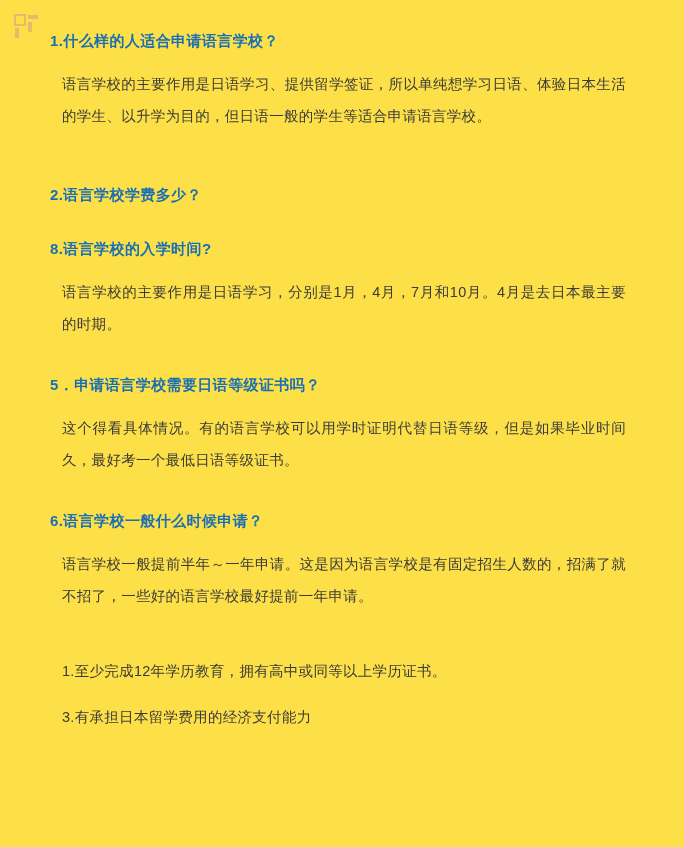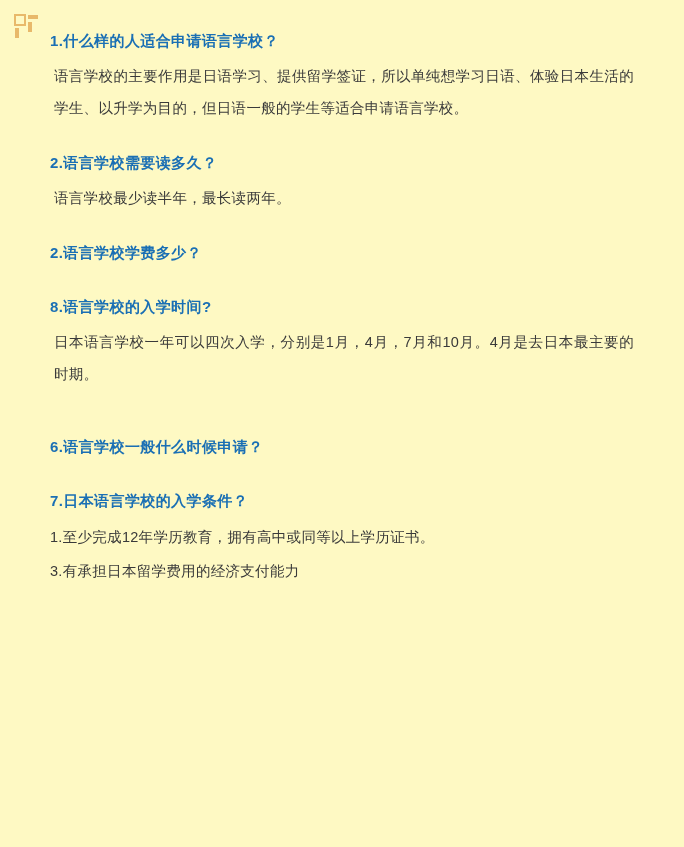--- a/index.html
+++ b/index.html
@@ -11,21 +11,21 @@
     height: 847px;
     background: #fdf6ec;
     font-family: "Liberation Sans", "DejaVu Sans", sans-serif;
     overflow: hidden;
   }
   .page {
     position: relative;
     width: 684px;
     height: 847px;
     box-sizing: border-box;
-    background: #fef9c3;
+    background: #fde047;
   }
   .logo {
     position: absolute;
     left: 14px;
     top: 14px;
     width: 26px;
     height: 26px;
   }
   .content {
     padding: 26px 46px 0 50px;
@@ -39,30 +39,30 @@
     font-weight: bold;
     line-height: 30px;
     letter-spacing: 0.4px;
     margin: 0 0 4px 0;
   }
   .a {
     color: #3a3a3a;
     font-size: 14.5px;
     line-height: 32px;
     letter-spacing: 0.3px;
-    margin: 4px;
+    margin: 12px;
     text-align: justify;
   }
   .spacer-lg { height: 18px; }
   .list-line {
     color: #3a3a3a;
     font-size: 14.5px;
     line-height: 34px;
     letter-spacing: 0.3px;
-    margin: 0;
+    margin: 12px;
   }
 </style>
 </head>
 <body>
 
 <div class="page">
 
   <div class="logo">
     <svg width="26" height="26" viewBox="0 0 26 26" xmlns="http://www.w3.org/2000/svg">
       <rect x="1" y="1" width="10" height="10" fill="none" stroke="#e8b96a" stroke-width="2"></rect>
@@ -73,44 +73,44 @@
   </div>
 
   <div class="content">
 
     <div class="qa-block">
       <p class="q">1.什么样的人适合申请语言学校？</p>
       <p class="a">语言学校的主要作用是日语学习、提供留学签证，所以单纯想学习日语、体验日本生活的学生、以升学为目的，但日语一般的学生等适合申请语言学校。</p>
     </div>
     <div class="spacer-lg"></div>
 
-    <div class="qa-block">
-      <p class="q">2.语言学校需要读多久？</p>
-      <p class="a">语言学校最少读半年，最长读两年。</p>
-    </div>
     <div class="spacer-lg"></div>
 
     <div class="qa-block">
       <p class="q">2.语言学校学费多少？</p>
     </div>
     <div class="spacer-lg"></div>
 
     <div class="qa-block">
       <p class="q">8.语言学校的入学时间?</p>
-      <p class="a">日本语言学校一年可以四次入学，分别是1月，4月，7月和10月。4月是去日本最主要的时期。</p>
+      <p class="a">语言学校的主要作用是日语学习，分别是1月，4月，7月和10月。4月是去日本最主要的时期。</p>
     </div>
     <div class="spacer-lg"></div>
 
+    <div class="qa-block">
+      <p class="q">5．申请语言学校需要日语等级证书吗？</p>
+      <p class="a">这个得看具体情况。有的语言学校可以用学时证明代替日语等级，但是如果毕业时间久，最好考一个最低日语等级证书。</p>
+    </div>
     <div class="spacer-lg"></div>
 
     <div class="qa-block">
       <p class="q">6.语言学校一般什么时候申请？</p>
+      <p class="a">语言学校一般提前半年～一年申请。这是因为语言学校是有固定招生人数的，招满了就不招了，一些好的语言学校最好提前一年申请。</p>
     </div>
     <div class="spacer-lg"></div>
 
     <div class="qa-block">
-      <p class="q">7.日本语言学校的入学条件？</p>
       <p class="list-line">1.至少完成12年学历教育，拥有高中或同等以上学历证书。</p>
       <p class="list-line">3.有承担日本留学费用的经济支付能力</p>
     </div>
 
   </div>
 </div>
 
 </body></html>

